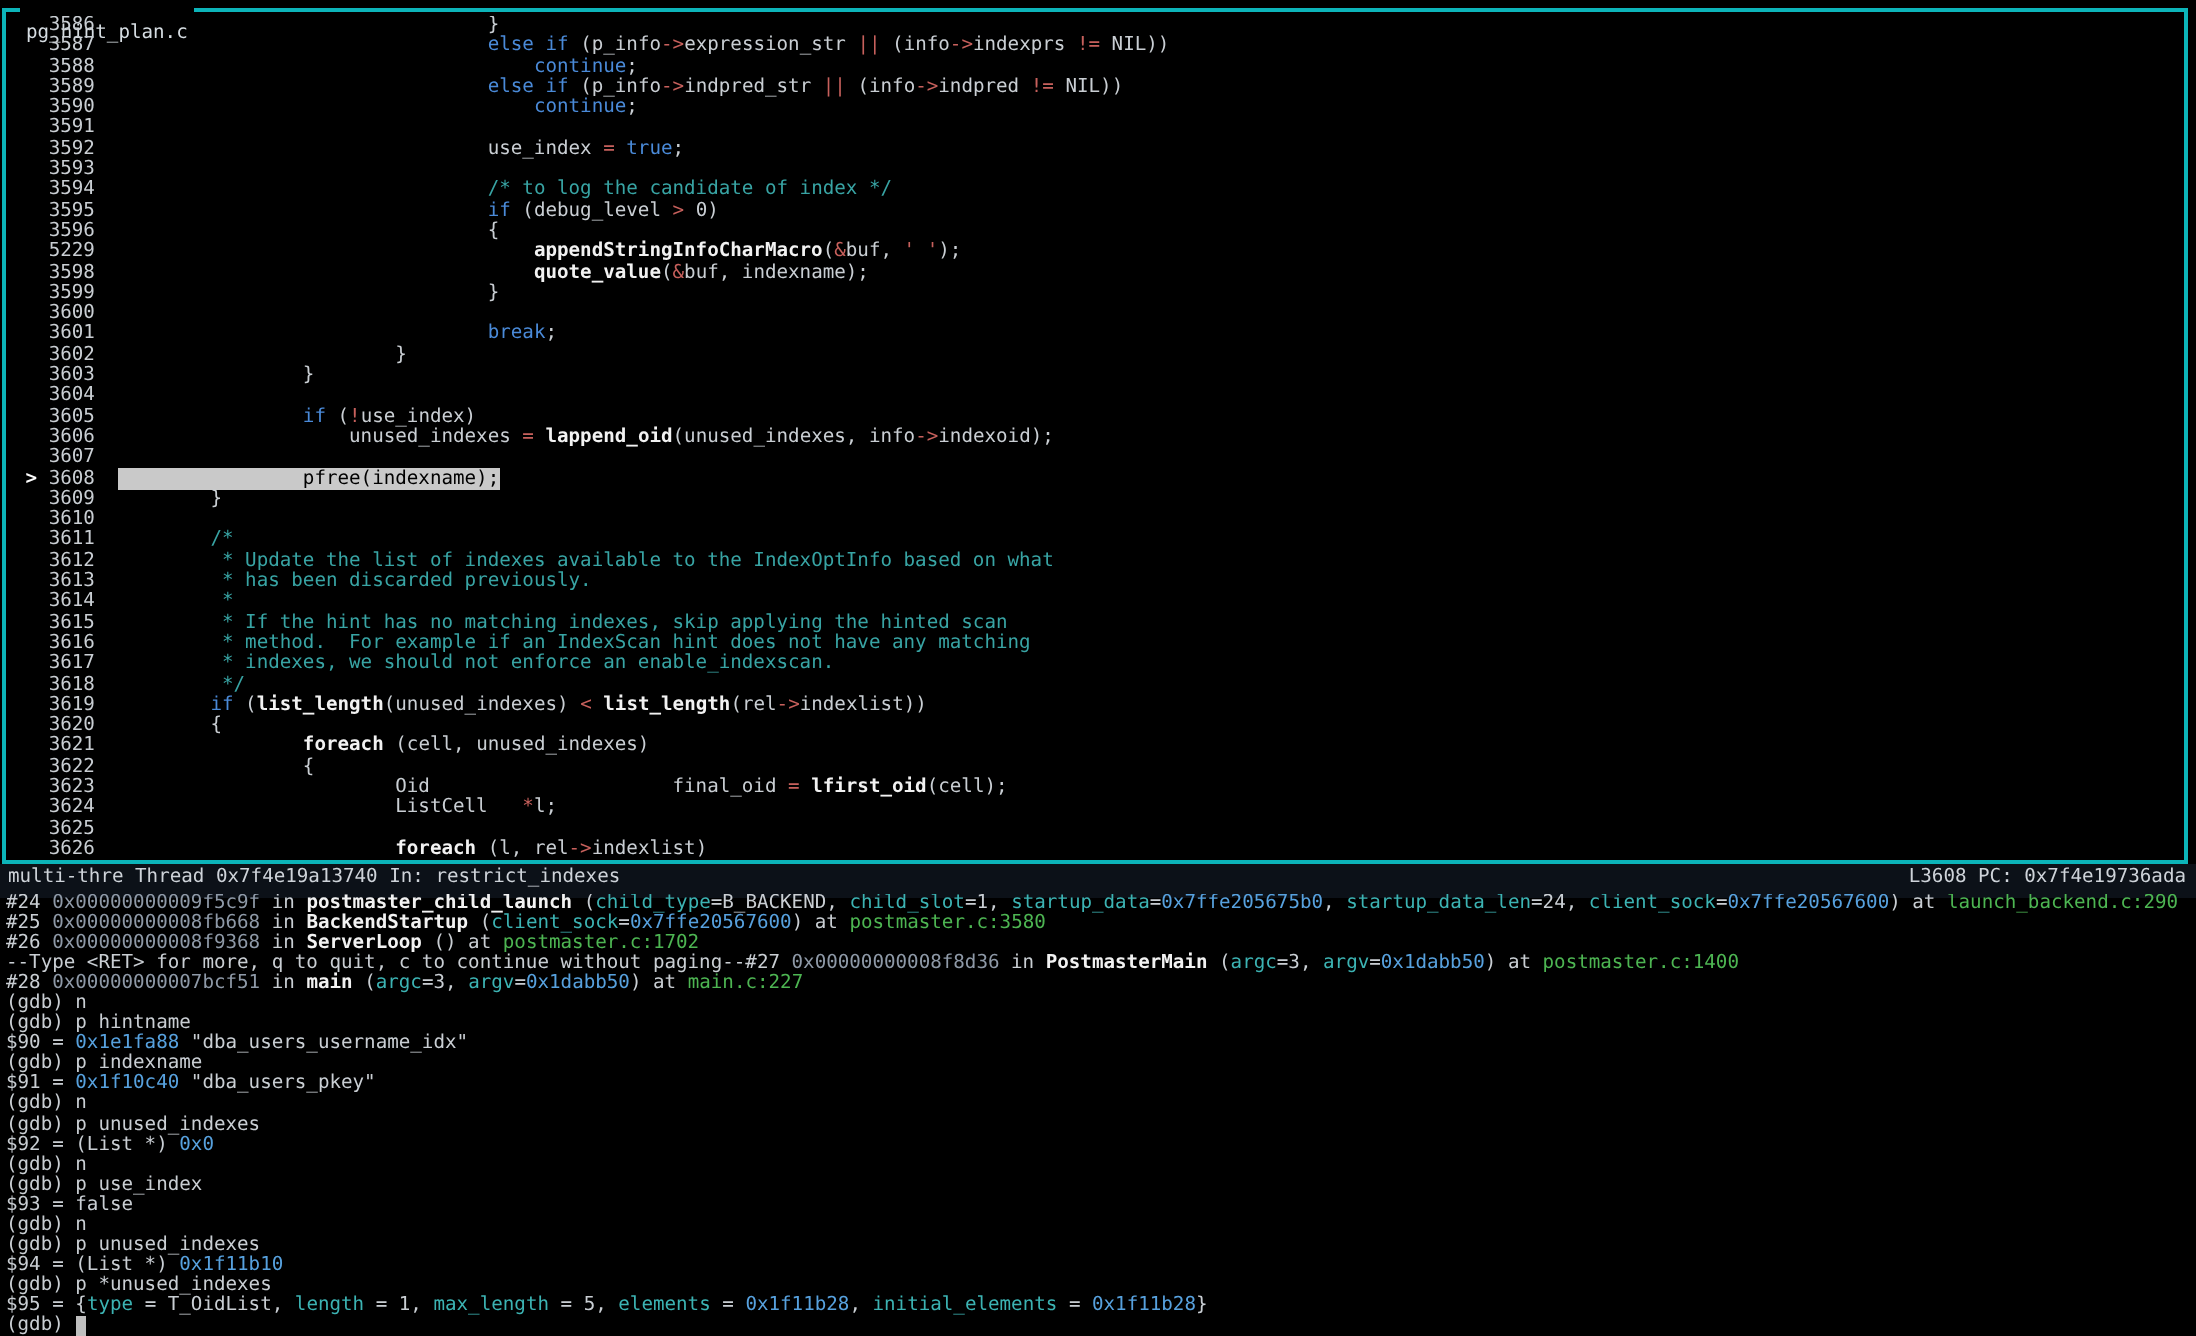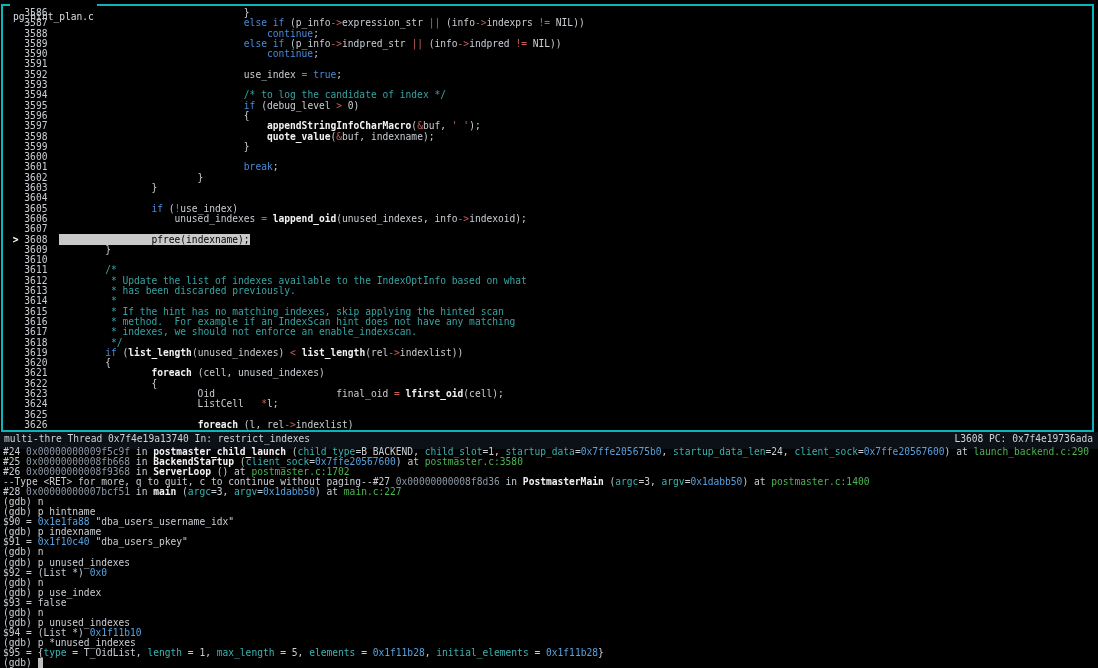--- a/index.html
+++ b/index.html
@@ -54,21 +54,21 @@
         <div class="sline"><span class="mk">   </span><span class="ln">3587</span>  <span class="sg-p">                                </span><span class="sg-k">else if </span><span class="sg-p">(p_info</span><span class="sg-o">-&gt;</span><span class="sg-p">expression_str </span><span class="sg-o">||</span><span class="sg-p"> (info</span><span class="sg-o">-&gt;</span><span class="sg-p">indexprs </span><span class="sg-o">!=</span><span class="sg-p"> NIL))</span></div>
         <div class="sline"><span class="mk">   </span><span class="ln">3588</span>  <span class="sg-p">                                    </span><span class="sg-k">continue</span><span class="sg-p">;</span></div>
         <div class="sline"><span class="mk">   </span><span class="ln">3589</span>  <span class="sg-p">                                </span><span class="sg-k">else if </span><span class="sg-p">(p_info</span><span class="sg-o">-&gt;</span><span class="sg-p">indpred_str </span><span class="sg-o">||</span><span class="sg-p"> (info</span><span class="sg-o">-&gt;</span><span class="sg-p">indpred </span><span class="sg-o">!=</span><span class="sg-p"> NIL))</span></div>
         <div class="sline"><span class="mk">   </span><span class="ln">3590</span>  <span class="sg-p">                                    </span><span class="sg-k">continue</span><span class="sg-p">;</span></div>
         <div class="sline"><span class="mk">   </span><span class="ln">3591</span>  </div>
         <div class="sline"><span class="mk">   </span><span class="ln">3592</span>  <span class="sg-p">                                use_index </span><span class="sg-o">=</span><span class="sg-p"> </span><span class="sg-k">true</span><span class="sg-p">;</span></div>
         <div class="sline"><span class="mk">   </span><span class="ln">3593</span>  </div>
         <div class="sline"><span class="mk">   </span><span class="ln">3594</span>  <span class="sg-p">                                </span><span class="sg-c">/* to log the candidate of index */</span></div>
         <div class="sline"><span class="mk">   </span><span class="ln">3595</span>  <span class="sg-p">                                </span><span class="sg-k">if </span><span class="sg-p">(debug_level </span><span class="sg-o">&gt;</span><span class="sg-p"> 0)</span></div>
         <div class="sline"><span class="mk">   </span><span class="ln">3596</span>  <span class="sg-p">                                {</span></div>
-        <div class="sline"><span class="mk">   </span><span class="ln">3597</span>  <span class="sg-p">                                    </span><span class="sg-f">appendStringInfoCharMacro</span><span class="sg-p">(</span><span class="sg-o">&amp;</span><span class="sg-p">buf, </span><span class="sg-o">' '</span><span class="sg-p">);</span></div>
+        <div class="sline"><span class="mk">   </span><span class="ln">5229</span>  <span class="sg-p">                                    </span><span class="sg-f">appendStringInfoCharMacro</span><span class="sg-p">(</span><span class="sg-o">&amp;</span><span class="sg-p">buf, </span><span class="sg-o">' '</span><span class="sg-p">);</span></div>
         <div class="sline"><span class="mk">   </span><span class="ln">3598</span>  <span class="sg-p">                                    </span><span class="sg-f">quote_value</span><span class="sg-p">(</span><span class="sg-o">&amp;</span><span class="sg-p">buf, indexname);</span></div>
         <div class="sline"><span class="mk">   </span><span class="ln">3599</span>  <span class="sg-p">                                }</span></div>
         <div class="sline"><span class="mk">   </span><span class="ln">3600</span>  </div>
         <div class="sline"><span class="mk">   </span><span class="ln">3601</span>  <span class="sg-p">                                </span><span class="sg-k">break</span><span class="sg-p">;</span></div>
         <div class="sline"><span class="mk">   </span><span class="ln">3602</span>  <span class="sg-p">                        }</span></div>
         <div class="sline"><span class="mk">   </span><span class="ln">3603</span>  <span class="sg-p">                }</span></div>
         <div class="sline"><span class="mk">   </span><span class="ln">3604</span>  </div>
         <div class="sline"><span class="mk">   </span><span class="ln">3605</span>  <span class="sg-p">                </span><span class="sg-k">if </span><span class="sg-p">(</span><span class="sg-o">!</span><span class="sg-p">use_index)</span></div>
         <div class="sline"><span class="mk">   </span><span class="ln">3606</span>  <span class="sg-p">                    unused_indexes </span><span class="sg-o">=</span><span class="sg-p"> </span><span class="sg-f">lappend_oid</span><span class="sg-p">(unused_indexes, info</span><span class="sg-o">-&gt;</span><span class="sg-p">indexoid);</span></div>
         <div class="sline"><span class="mk">   </span><span class="ln">3607</span>  </div>

